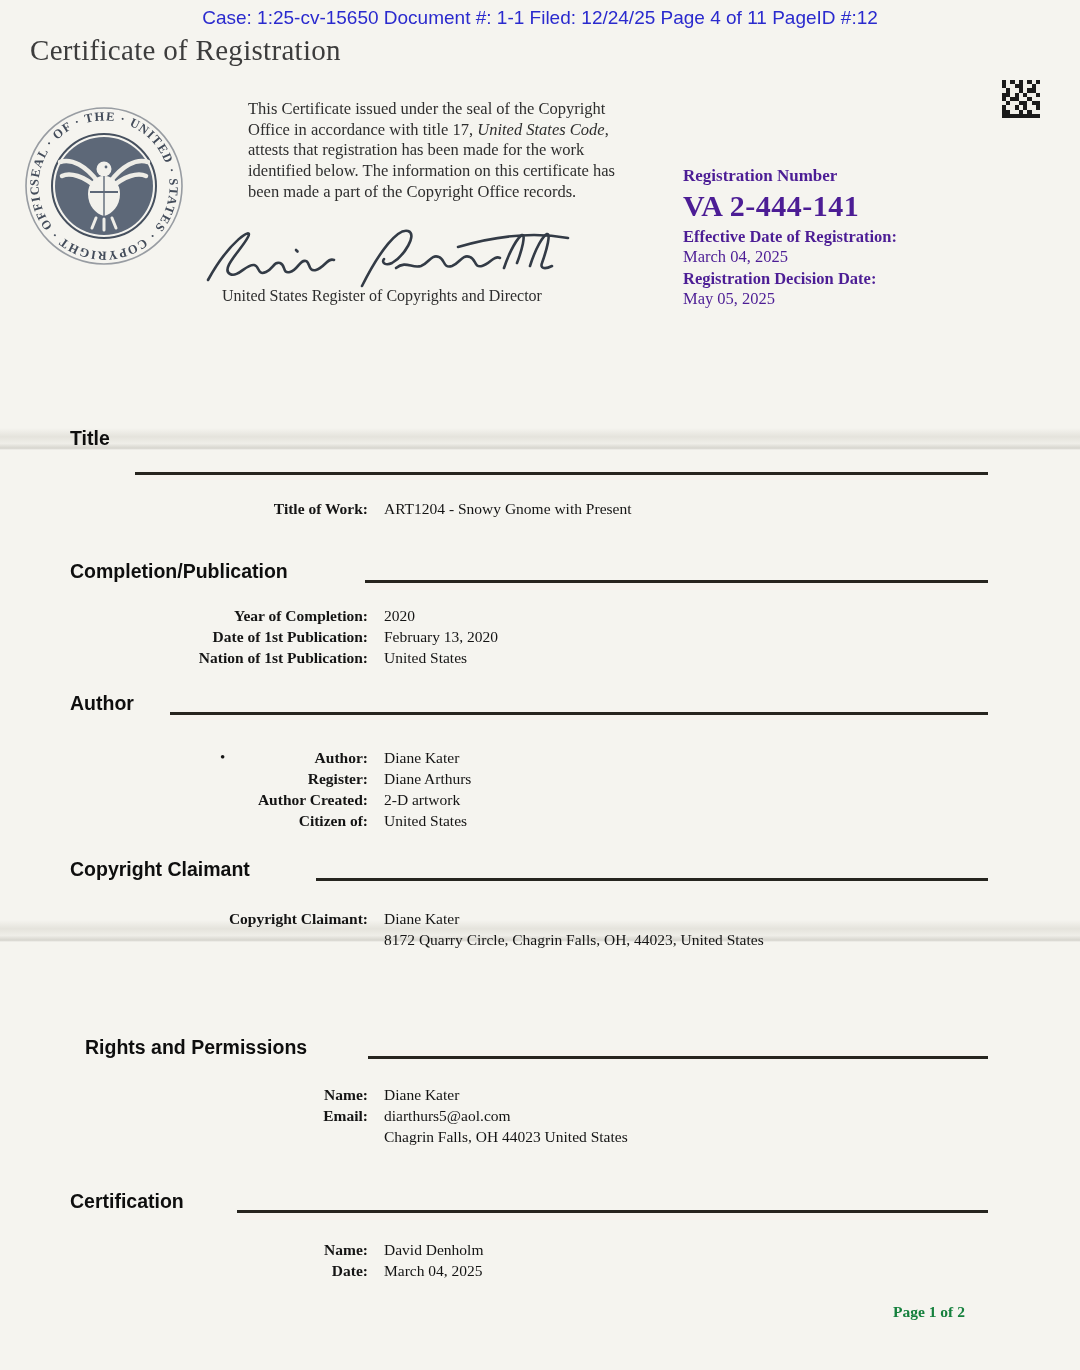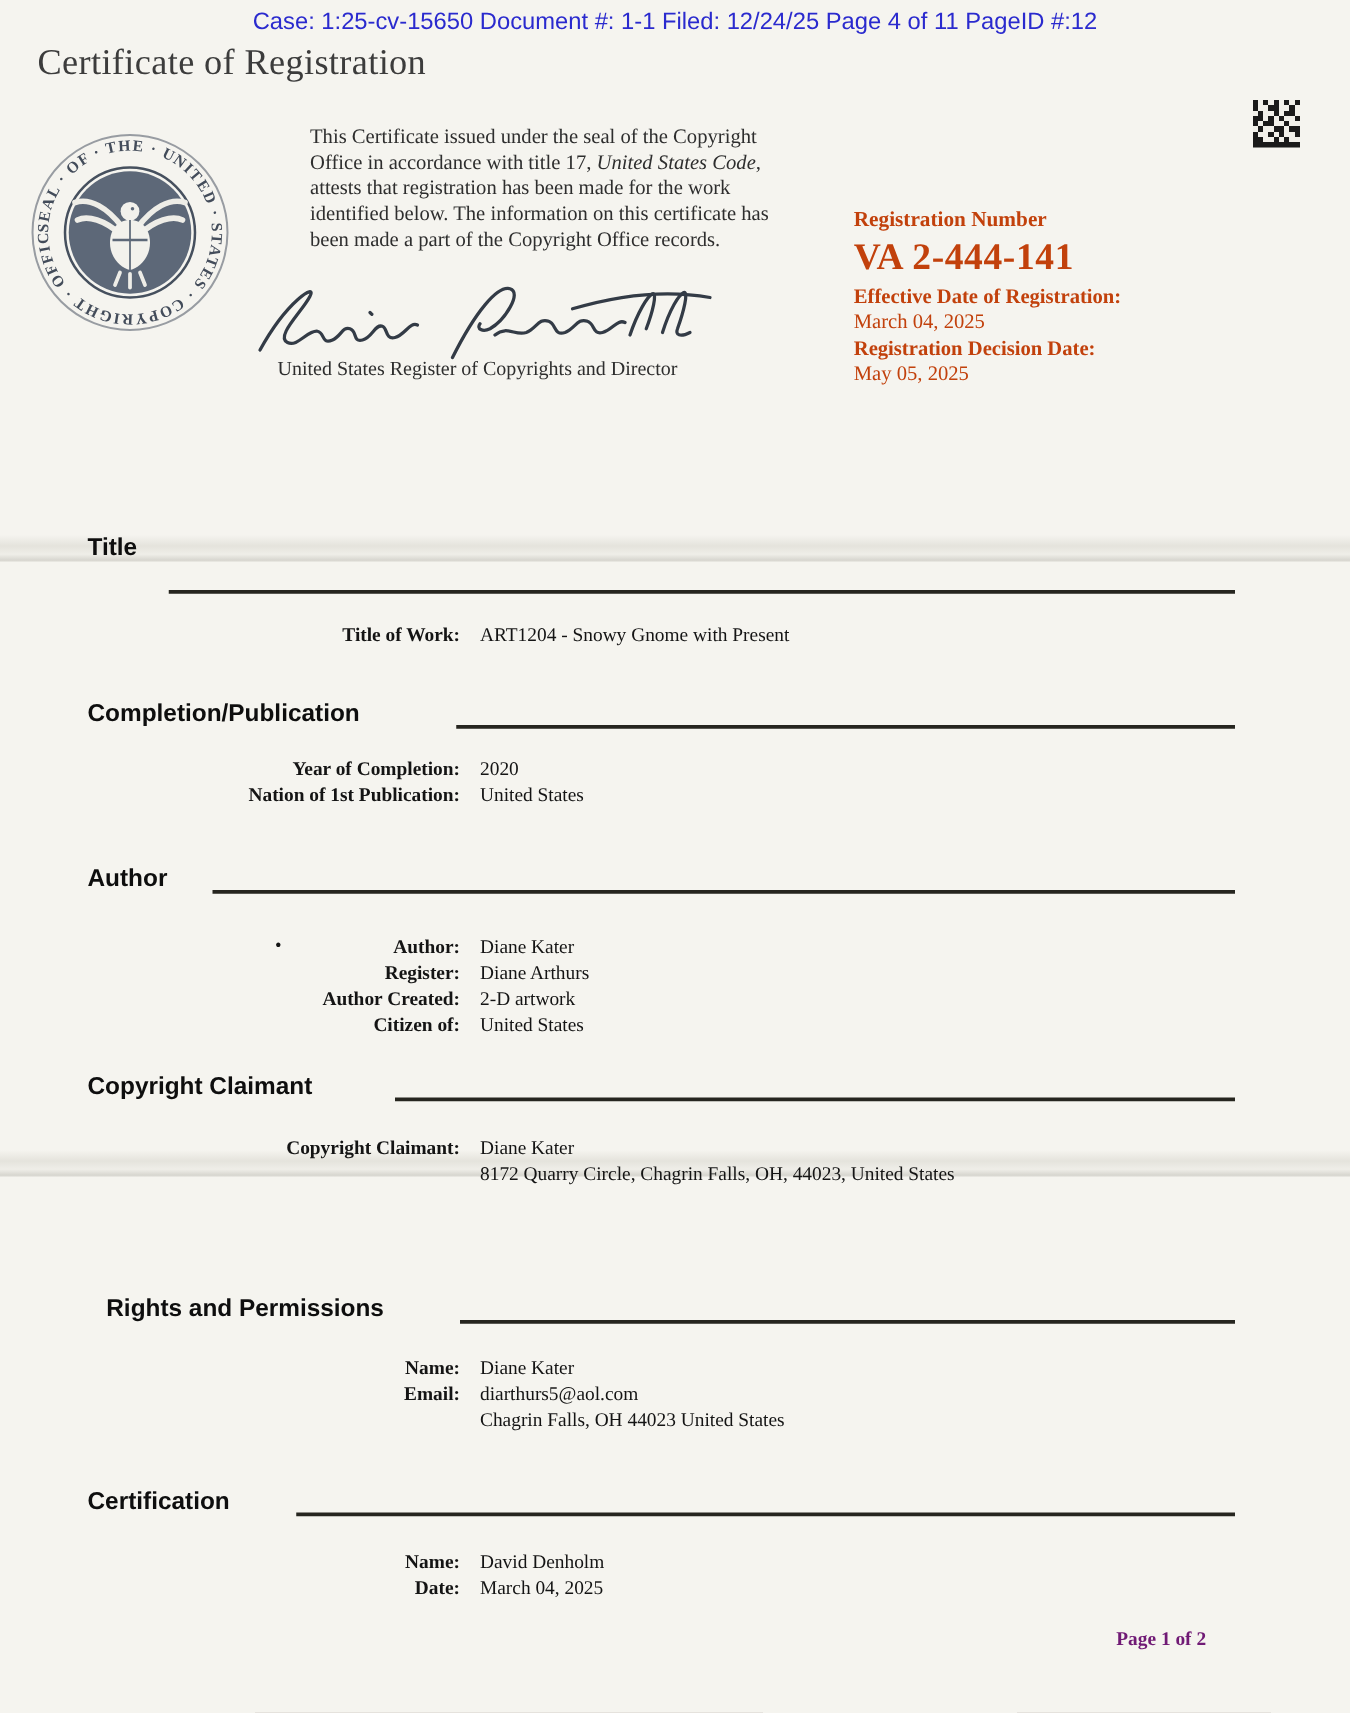--- a/index.html
+++ b/index.html
@@ -36,21 +36,21 @@
   .seal{position:absolute;top:106px;left:24px;width:160px;height:160px;}
   .cert-text{
     position:absolute;top:99px;left:222px;width:398px;
     font-size:16.5px;line-height:20.7px;color:#2e2e2e;margin-left:26px;
   }
   .signature{position:absolute;top:222px;left:200px;width:380px;height:70px;}
   .signer-title{
     position:absolute;top:287px;left:222px;
     font-size:16px;color:#2e2e2e;
   }
-  .reg-block{position:absolute;top:166px;left:683px;color:#c2410c;}
+  .reg-block{position:absolute;top:166px;left:683px;color:#4c1d95;}
   .reg-label{font-weight:bold;font-size:17px;}
   .reg-number{font-weight:bold;font-size:30px;line-height:34px;margin:3px 0 4px 0;letter-spacing:.5px;}
   .reg-sub-label{font-weight:bold;font-size:16.5px;line-height:20px;}
   .reg-sub-value{font-size:16.5px;line-height:20px;margin-bottom:2px;}
   .barcode{position:absolute;top:80px;left:1002px;width:38px;height:38px;}
   .sec-heading{
     position:absolute;
     font-family:"Liberation Sans", sans-serif;
     font-weight:bold;font-size:19.5px;color:#0e0e0e;
   }
@@ -62,21 +62,21 @@
     font-weight:bold;font-size:15.5px;color:#141414;
     white-space:nowrap;
   }
   .row .val{margin-left:16px;font-size:15.5px;color:#141414;white-space:nowrap;}
   .author-bullet{
     position:absolute;top:749px;left:220px;
     font-size:15px;color:#141414;
   }
   .page-footer{
     position:absolute;top:1303px;left:893px;
-    font-size:15.5px;font-weight:bold;color:#701a75;
+    font-size:15.5px;font-weight:bold;color:#15803d;
   }
 </style>
 </head>
 <body>
 
 <div class="page">
 
   <div class="case-line">Case: 1:25-cv-15650 Document #: 1-1 Filed: 12/24/25 Page 4 of 11 PageID #:12</div>
 
   <div class="doc-title">Certificate of Registration</div>
@@ -193,20 +193,24 @@
   </div>
 
   <div class="sec-heading" style="top:560px;left:70px">Completion/Publication</div>
   <div class="rule" style="top:580px;left:365px;width:623px"></div>
   <div class="rows" style="top:607px">
     <div class="row">
       <div class="lbl">Year of Completion:</div>
       <div class="val">2020</div>
     </div>
     <div class="row">
+      <div class="lbl">Date of 1st Publication:</div>
+      <div class="val">February 13, 2020</div>
+    </div>
+    <div class="row">
       <div class="lbl">Nation of 1st Publication:</div>
       <div class="val">United States</div>
     </div>
   </div>
 
   <div class="sec-heading" style="top:692px;left:70px">Author</div>
   <div class="rule" style="top:712px;left:170px;width:818px"></div>
   <span class="author-bullet">•</span>
   <div class="rows" style="top:749px">
     <div class="row">

